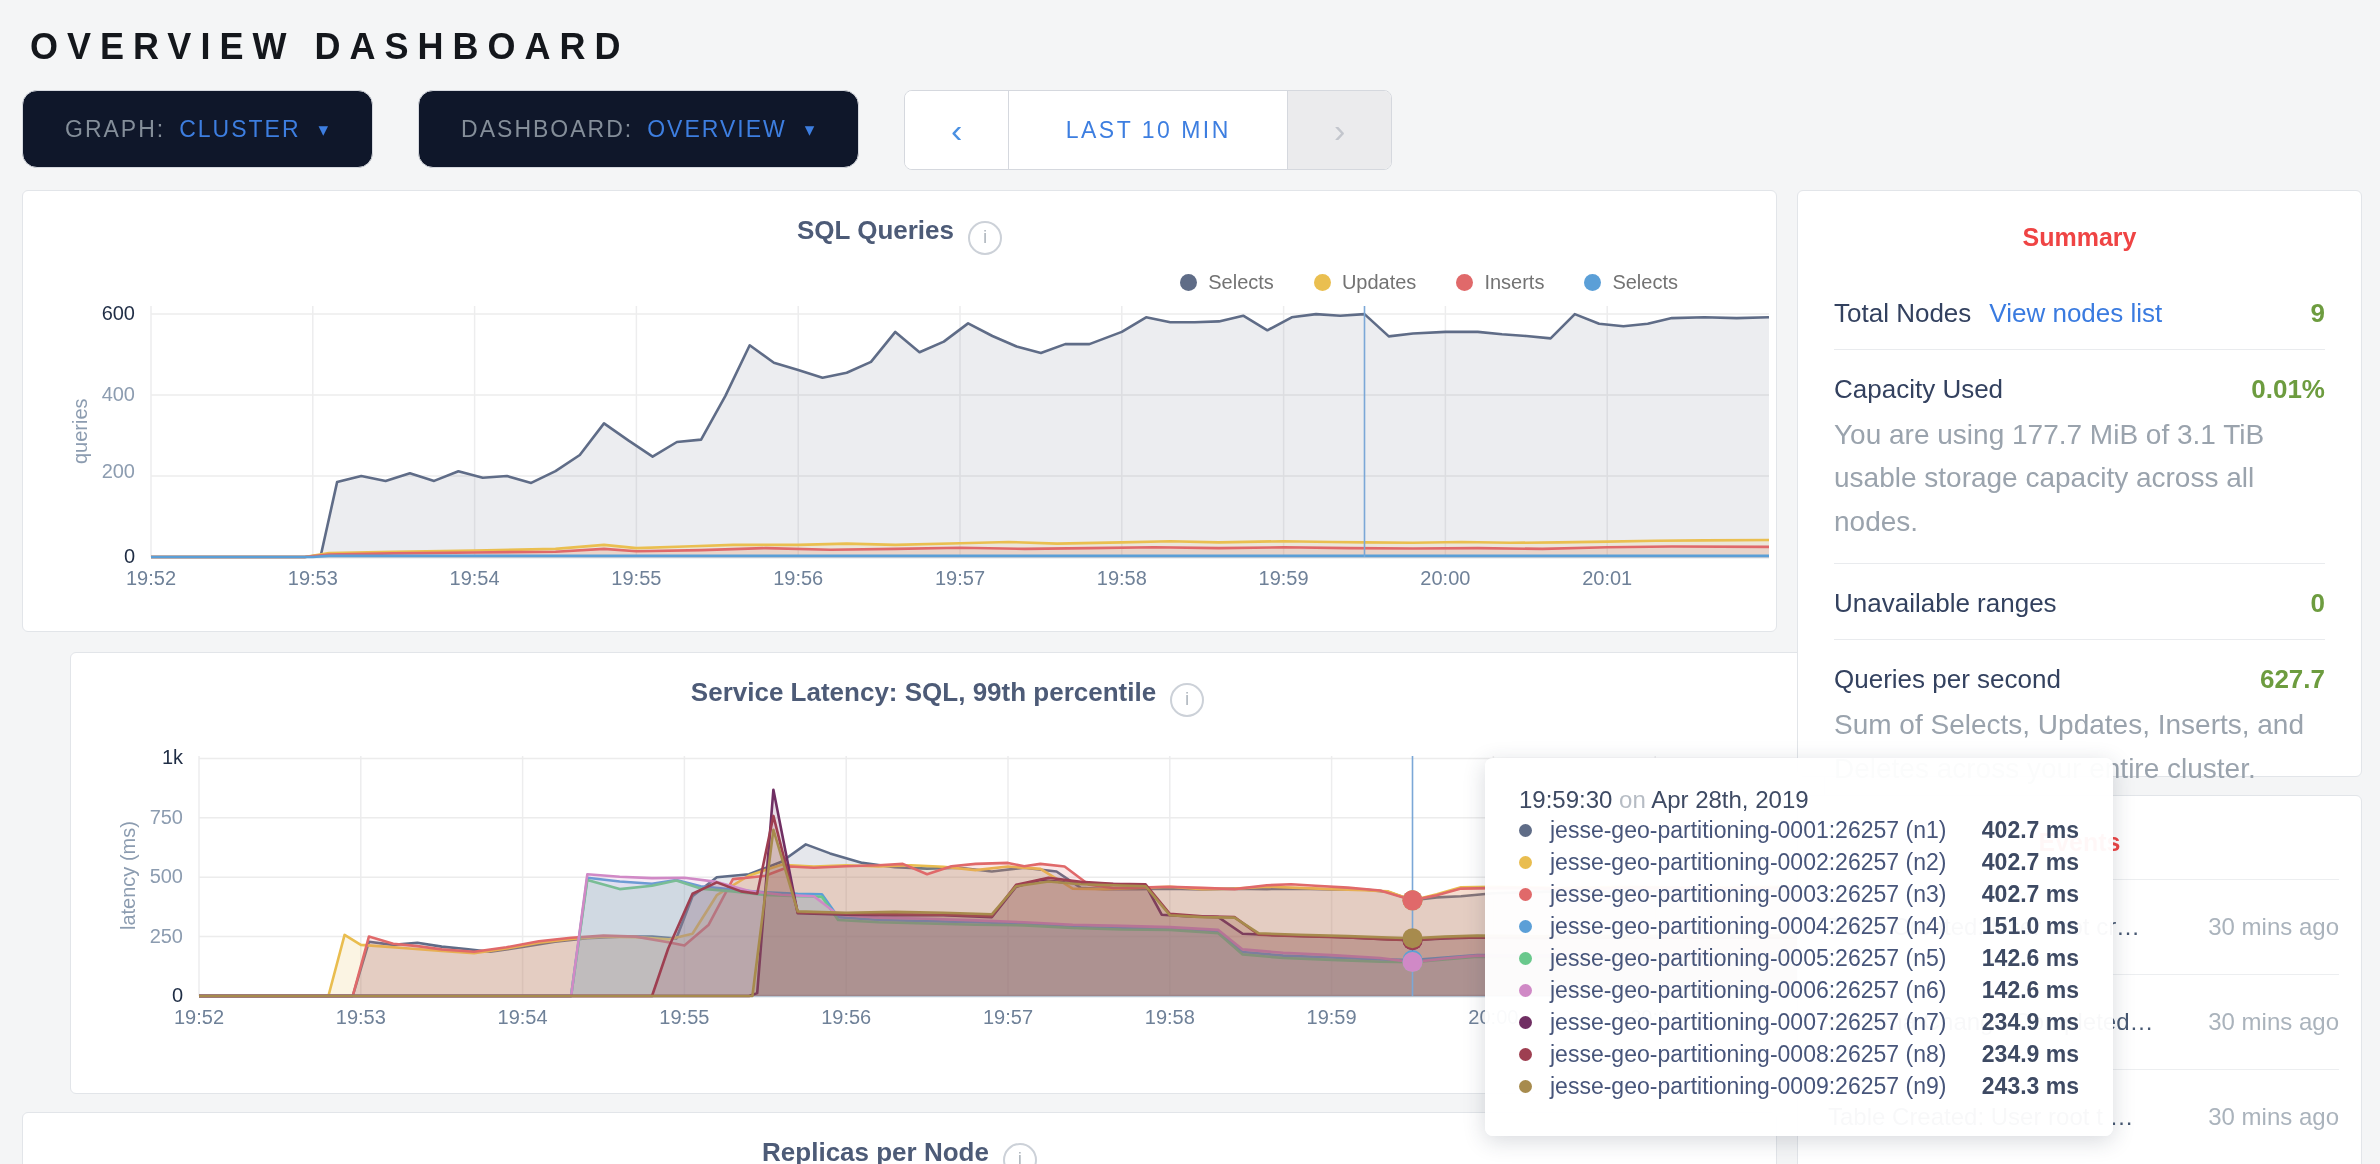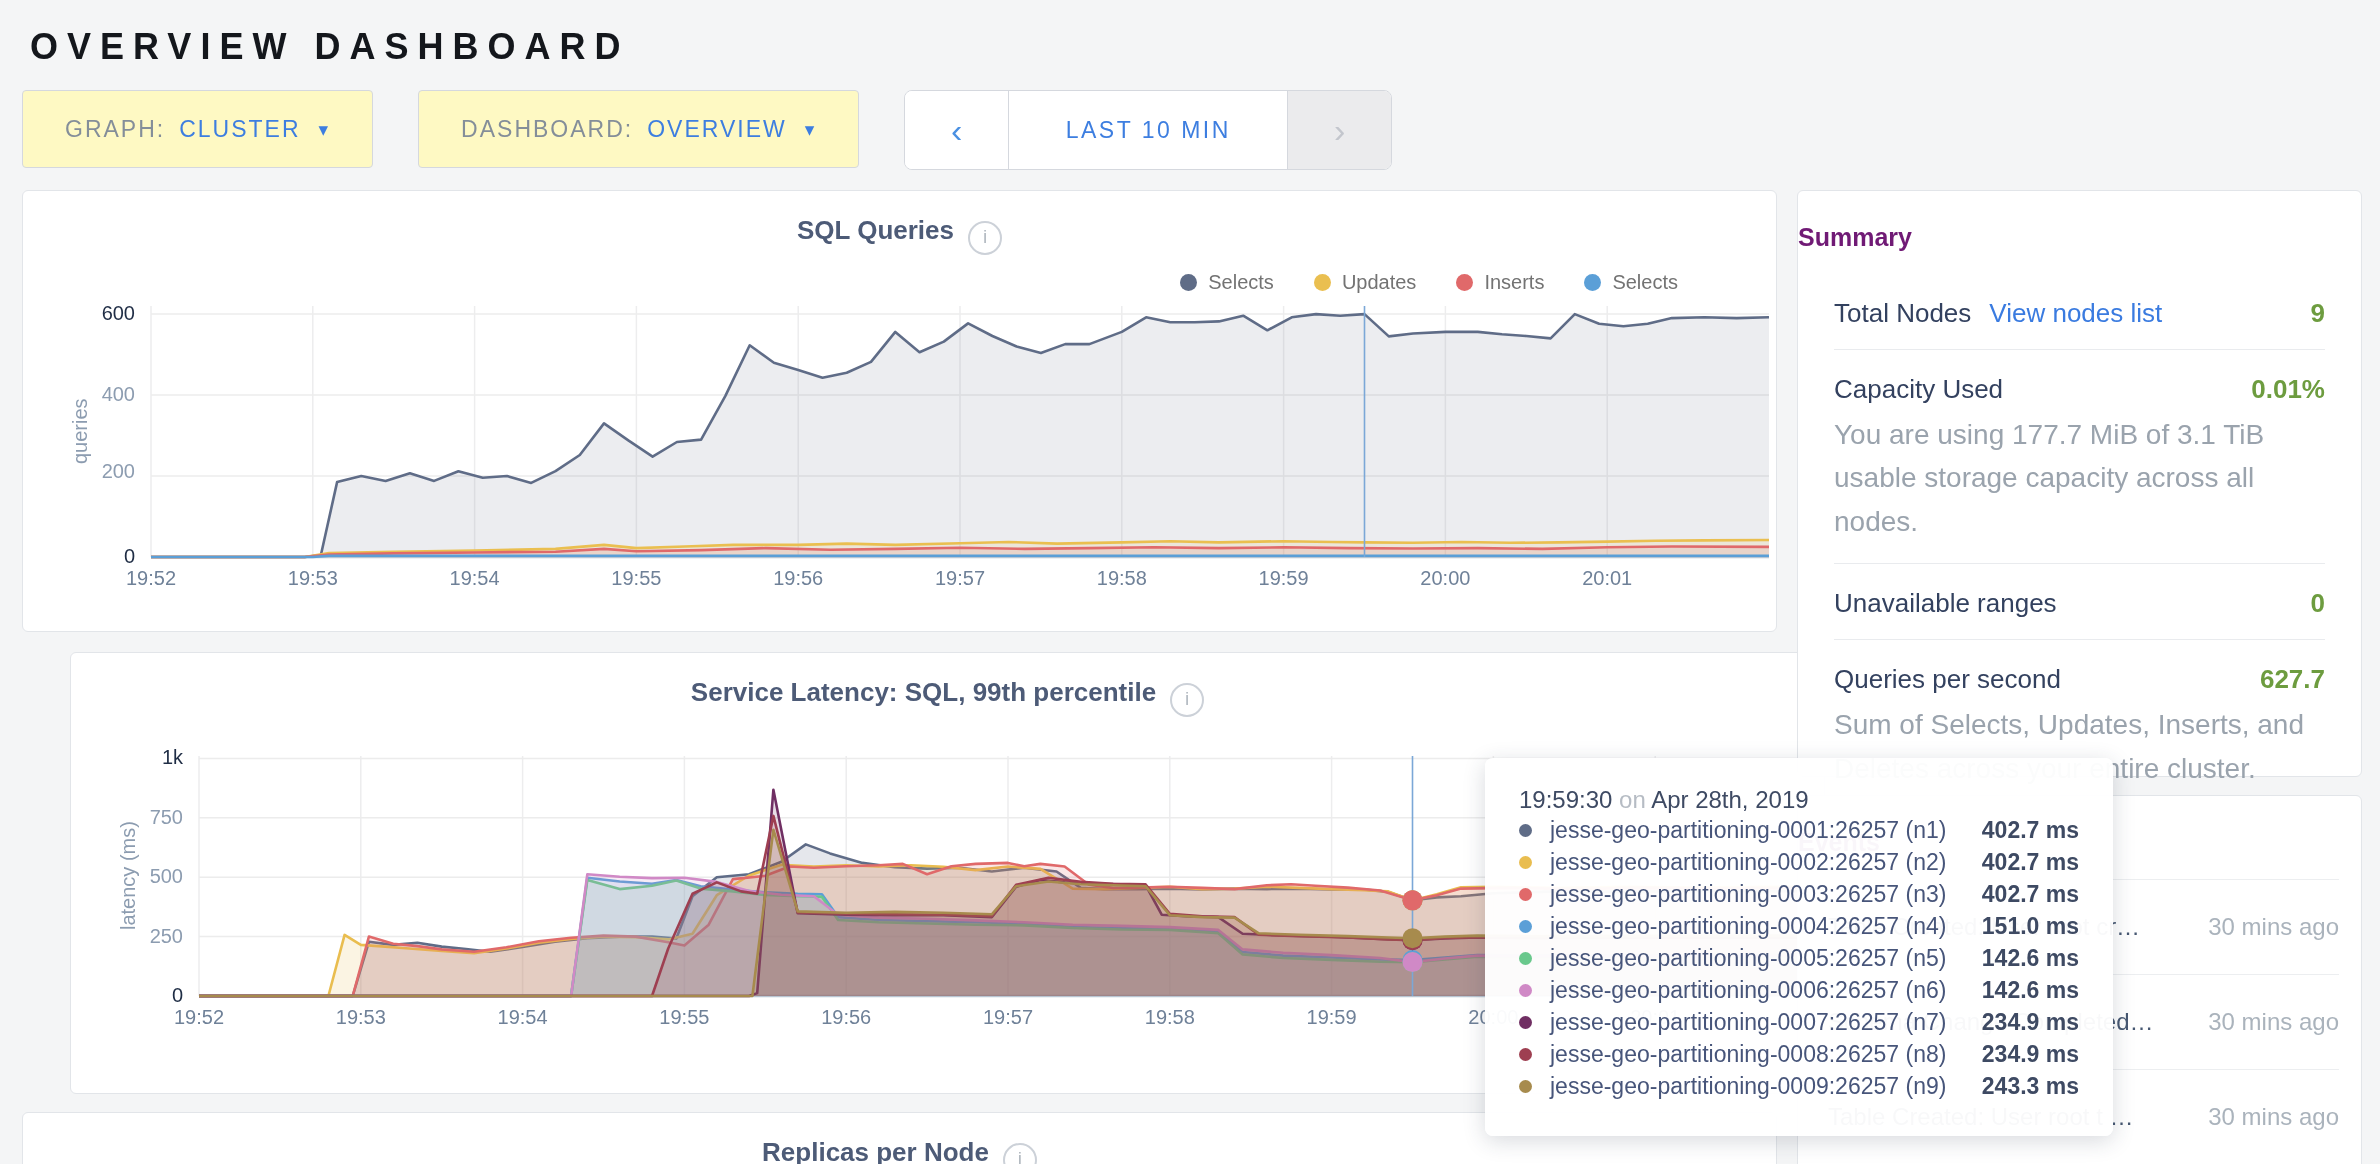--- a/index.html
+++ b/index.html
@@ -9,21 +9,21 @@
     font-family:"Liberation Sans", sans-serif;
     color:#33415f;
   }
   
   .page-title{
     position:absolute;left:30px;top:2px;
     font-size:36px;font-weight:700;letter-spacing:9px;color:#14171c;
   }
   .toolbar{position:absolute;left:22px;top:90px;display:flex;gap:45px;}
   .ctl{
-    height:78px;background:#fef9c3;border:1.5px solid #d5d8de;border-radius:4px;
+    height:78px;background:#0f172a;border:1.5px solid #d5d8de;border-radius:15px;
     display:flex;align-items:center;gap:14px;padding:0 42px;
     font-family:inherit;font-size:23px;letter-spacing:2px;color:#848e99;cursor:pointer;
   }
   .ctl-value{color:#3d7ee0;font-weight:500;}
   .caret{color:#3d7ee0;font-size:19px;margin-left:4px;}
   .time-ctl{
     height:78px;display:flex;border:1.5px solid #d5d8de;border-radius:8px;
     overflow:hidden;background:#fff;
   }
   .time-seg{
@@ -67,21 +67,21 @@
   .ytick.strong{color:#1f2d45;font-weight:500;}
   .ylabel{
     position:absolute;left:46px;writing-mode:vertical-rl;transform:rotate(180deg);
     display:flex;align-items:center;justify-content:center;
     font-size:20px;color:#8c9cb0;
   }
   #ylabel-sql{top:115px;height:251px;}
   #ylabel-latency{top:103px;height:240px;}
   
   .panel-header{
-    text-align:left;font-size:25px;font-weight:700;color:#701a75;
+    text-align:center;font-size:25px;font-weight:700;color:#ef4444;
     padding-top:32px;padding-bottom:22px;
   }
   .sum-body{padding:0 36px;}
   .sum-row{border-top:1px solid #e9ebee;padding:24px 0 20px 0;}
   .sum-row:first-child{border-top:none;}
   .sum-line{display:flex;align-items:baseline;}
   .sum-label{font-size:26px;color:#33415f;}
   .sum-link{font-size:26px;color:#3a7be0;margin-left:18px;cursor:pointer;text-decoration:none;}
   .sum-value{margin-left:auto;font-size:26px;font-weight:700;color:#6d9c3f;}
   .sum-desc{font-size:28px;line-height:1.55;color:#9aa3ad;margin-top:8px;}

